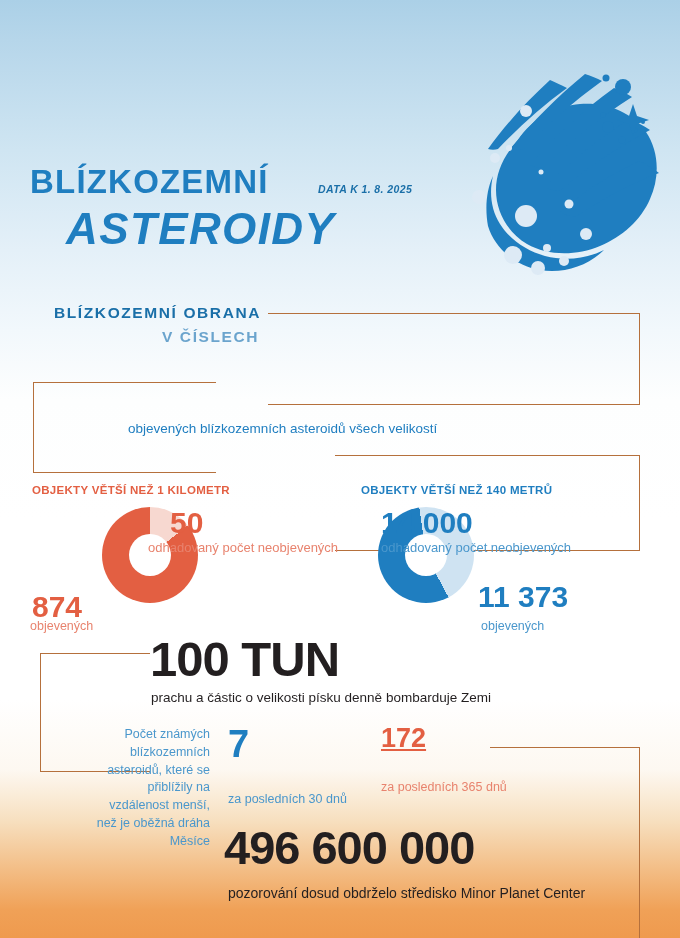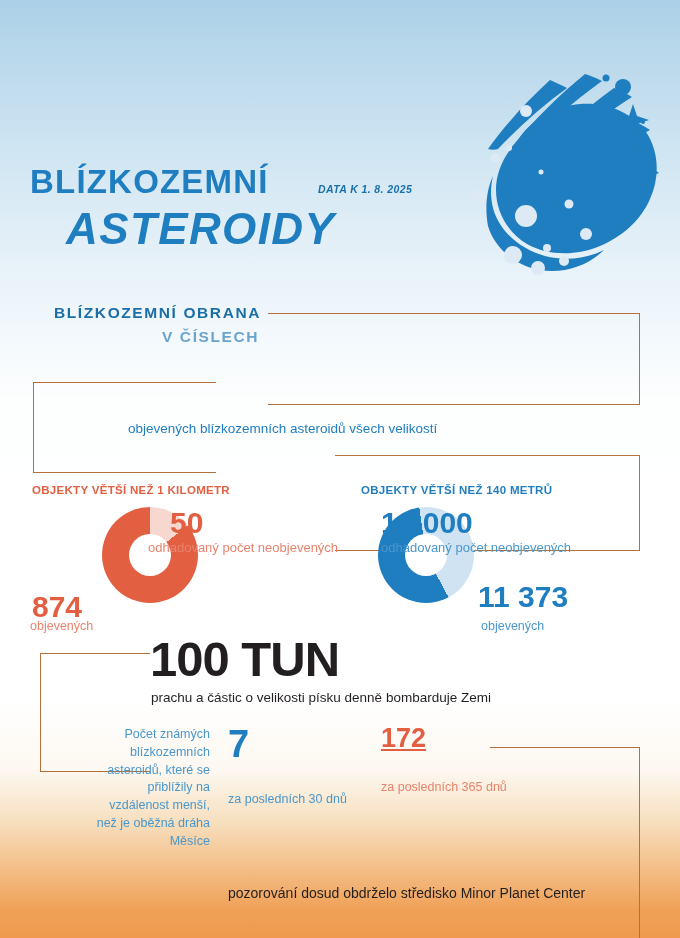--- a/index.html
+++ b/index.html
@@ -231,15 +231,16 @@
 
   <div class="big-black n100tun">100 TUN</div>
   <div class="c100tun">prachu a částic o velikosti písku denně bombarduje Zemi</div>
 
   <div class="moon-p">Počet známých blízkozemních asteroidů, které se přiblížily na vzdálenost menší, než je oběžná dráha Měsíce</div>
   <div class="num-bl n7">7</div>
   <div class="cap-bl c7">za posledních 30 dnů</div>
   <div class="num-or n172">172</div>
   <div class="cap-or c172">za posledních 365 dnů</div>
 
+  <div class="big-black n496">496 600 000</div>
   <div class="c496">pozorování dosud obdrželo středisko Minor Planet Center</div>
 
 </div>
 
 </body></html>

